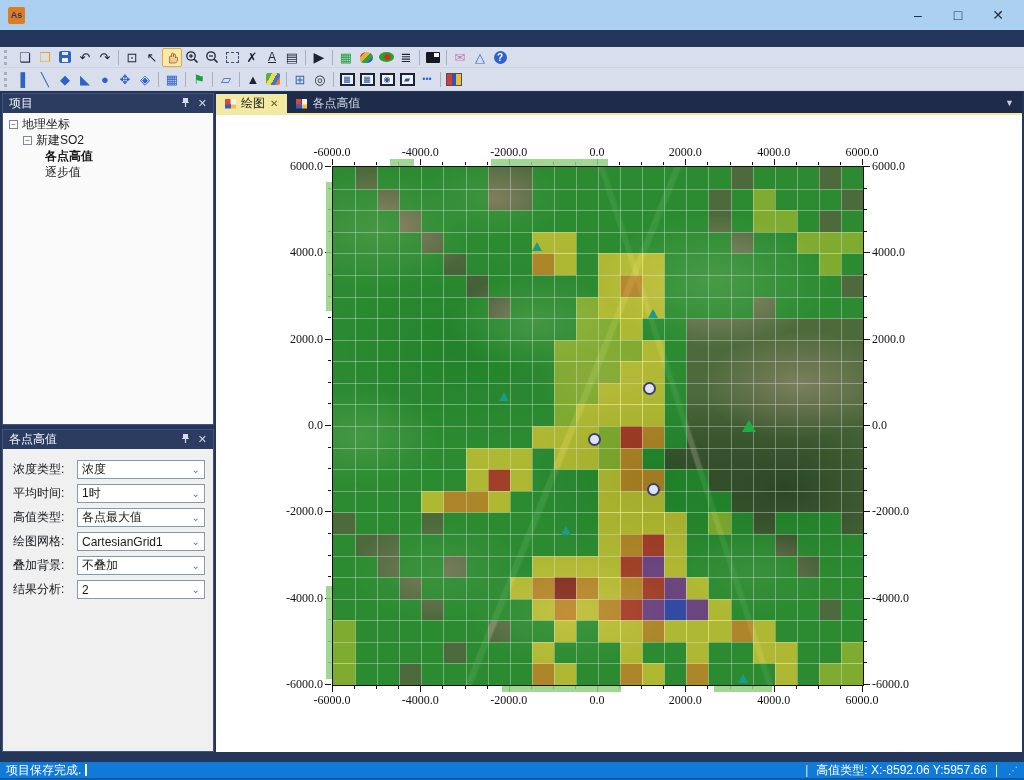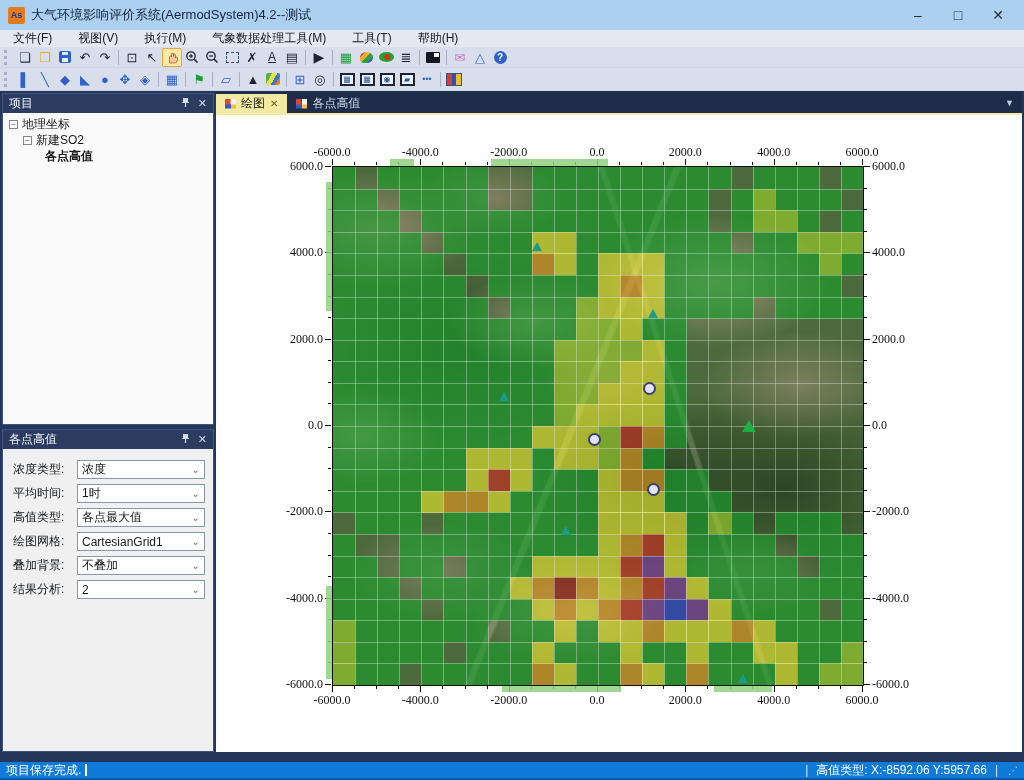--- a/index.html
+++ b/index.html
@@ -131,36 +131,27 @@
   .ssep{opacity:.85;}
   .gripdots{color:#bcd4ee;font-size:10px;margin-left:2px;}
 </style>
 </head>
 <body>
 
 <div class="app">
 
   <div class="titlebar">
     <span class="appicon">As</span>
-    <span class="apptitle">大气环境影响评价系统(AermodSystem)4.2--测试</span>
     <span class="winbtns">
       <span class="winbtn">–</span>
       <span class="winbtn">□</span>
       <span class="winbtn">✕</span>
     </span>
   </div>
 
-  <div class="menubar">
-    <span class="menuitem">文件(F)</span>
-    <span class="menuitem">视图(V)</span>
-    <span class="menuitem">执行(M)</span>
-    <span class="menuitem">气象数据处理工具(M)</span>
-    <span class="menuitem">工具(T)</span>
-    <span class="menuitem">帮助(H)</span>
-  </div>
 
   <div class="toolbar tb1">
     <span class="grip"></span>
     <span class="tbi">❏</span>
     <span class="tbi yellow">❒</span>
     <span class="tbi">
         <span class="ic ic-save"></span>
       </span>
     <span class="tbi dark">↶</span>
     <span class="tbi dark">↷</span>
@@ -277,20 +268,23 @@
           <div class="ti" style="padding-left:6px;">
             <span class="exp">−</span>
             <span>地理坐标</span>
           </div>
           <div class="ti" style="padding-left:20px;">
             <span class="exp">−</span>
             <span>新建SO2</span>
           </div>
           <div class="ti bold" style="padding-left:42px;">
             <span>各点高值</span>
+          </div>
+          <div class="ti" style="padding-left:42px;">
+            <span>逐步值</span>
           </div>
         </div>
       </div>
 
       <div class="panel p-values">
         <div class="phead">
           <span>各点高值</span>
           <span class="sp">
             <span><svg width="9" height="11" viewBox="0 0 9 11">
                   <path d="M2 1h5v3.4l1.2 1.6H.8L2 4.4z" fill="#d8dce8"></path>

